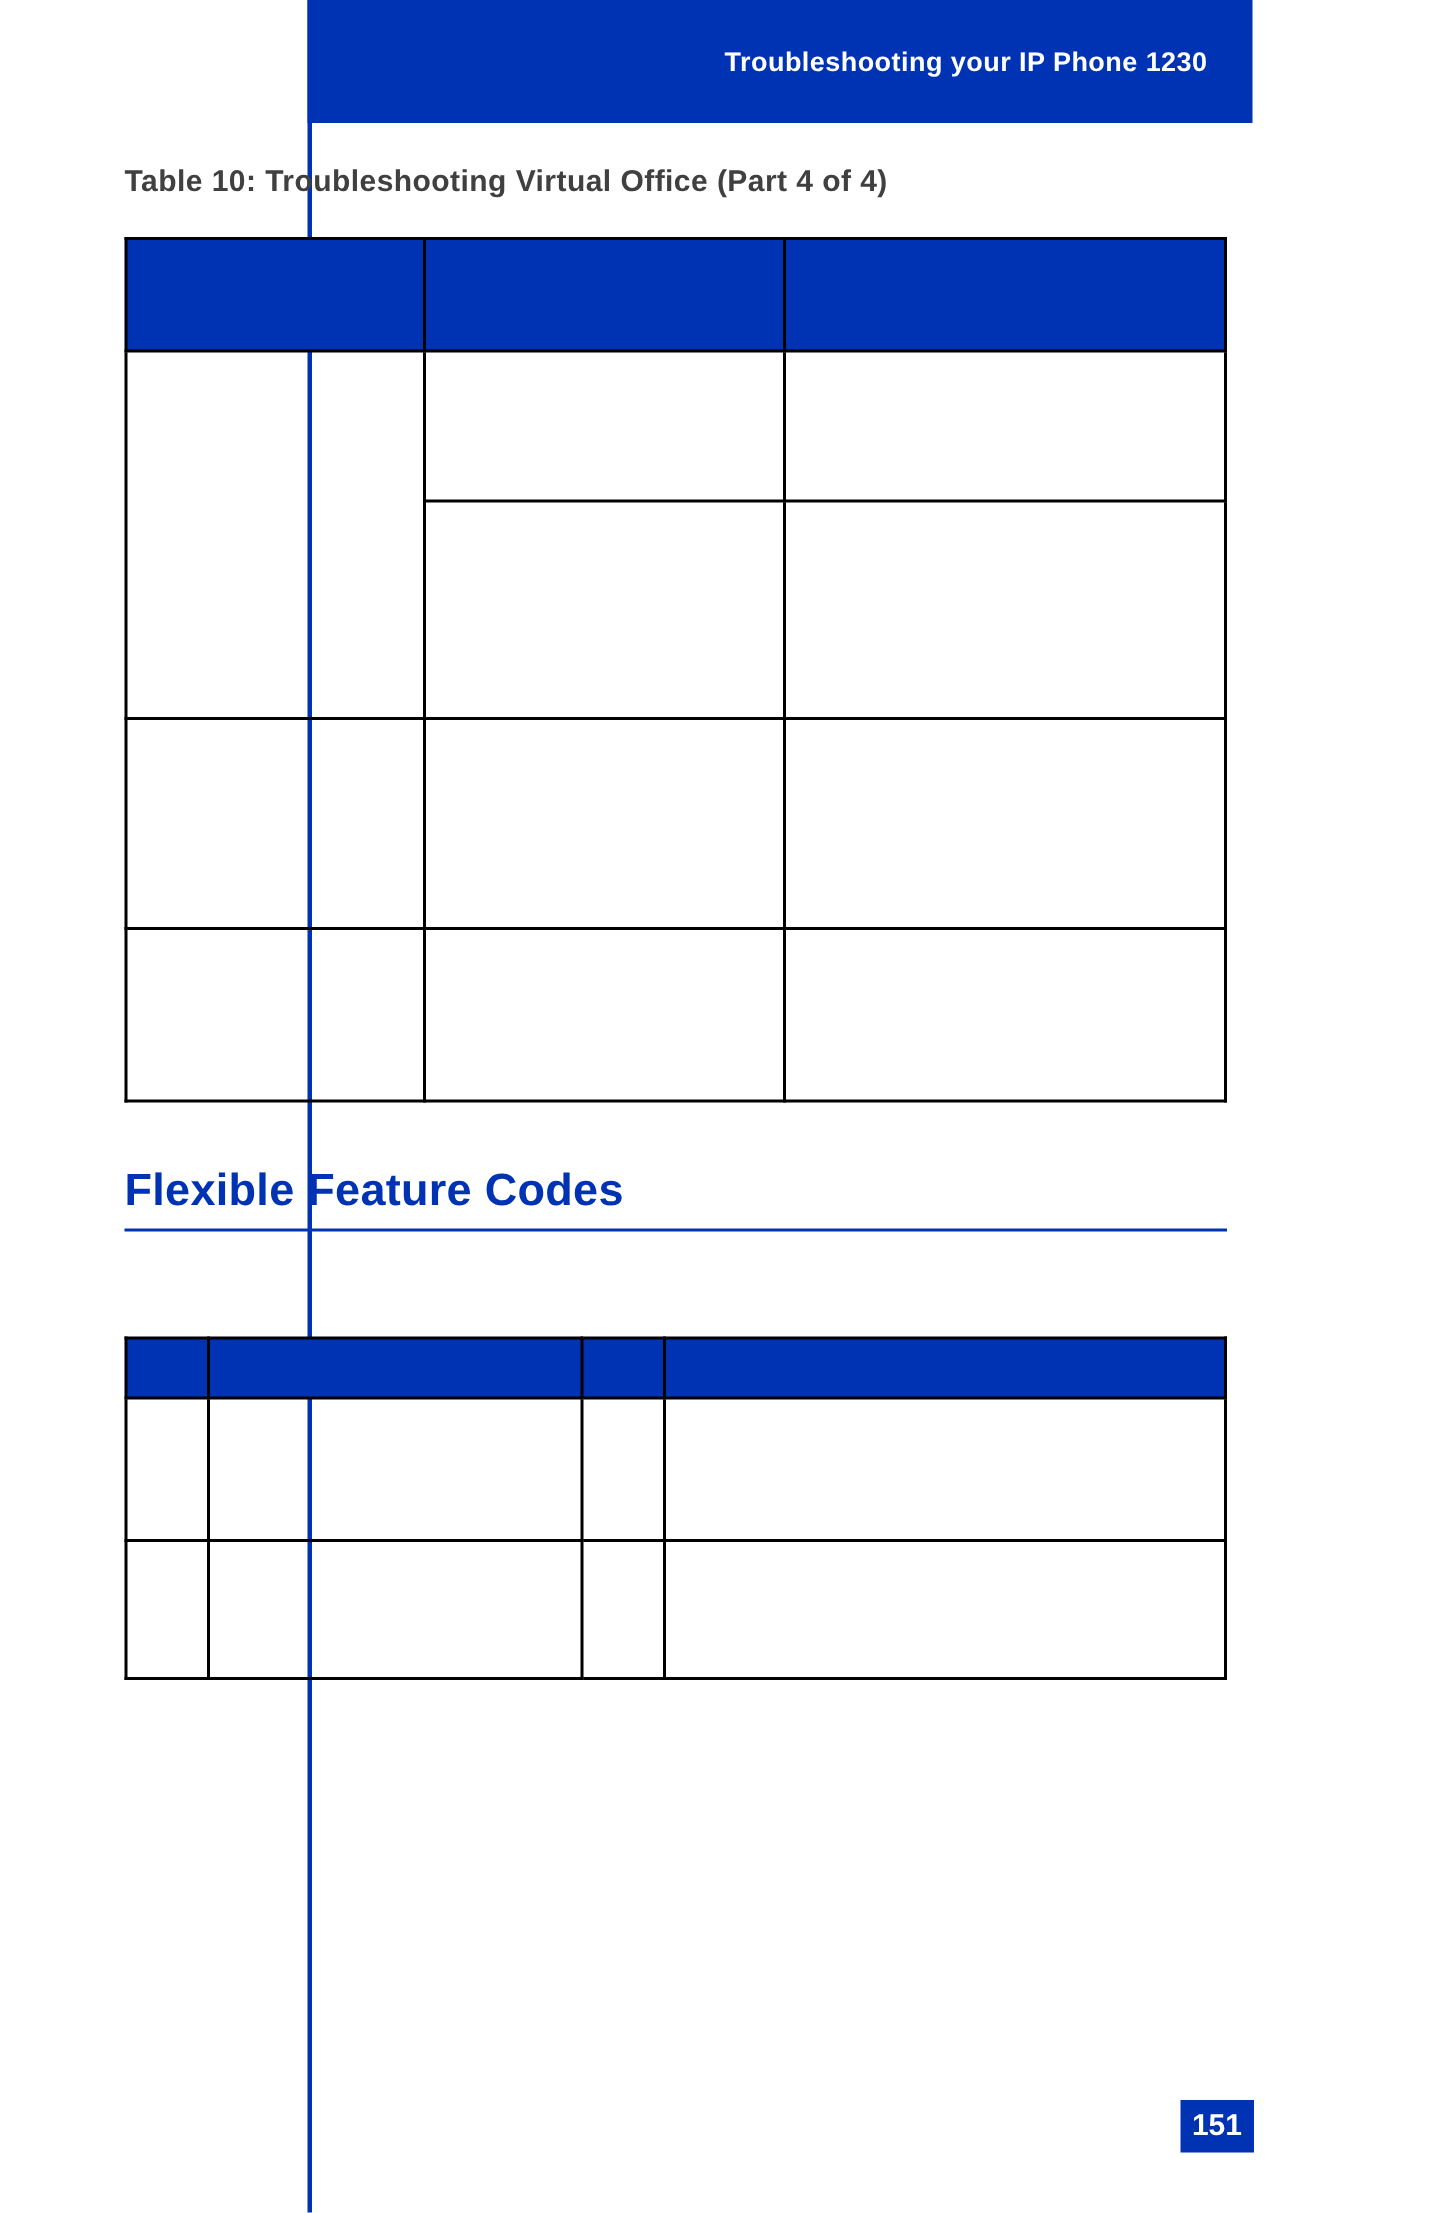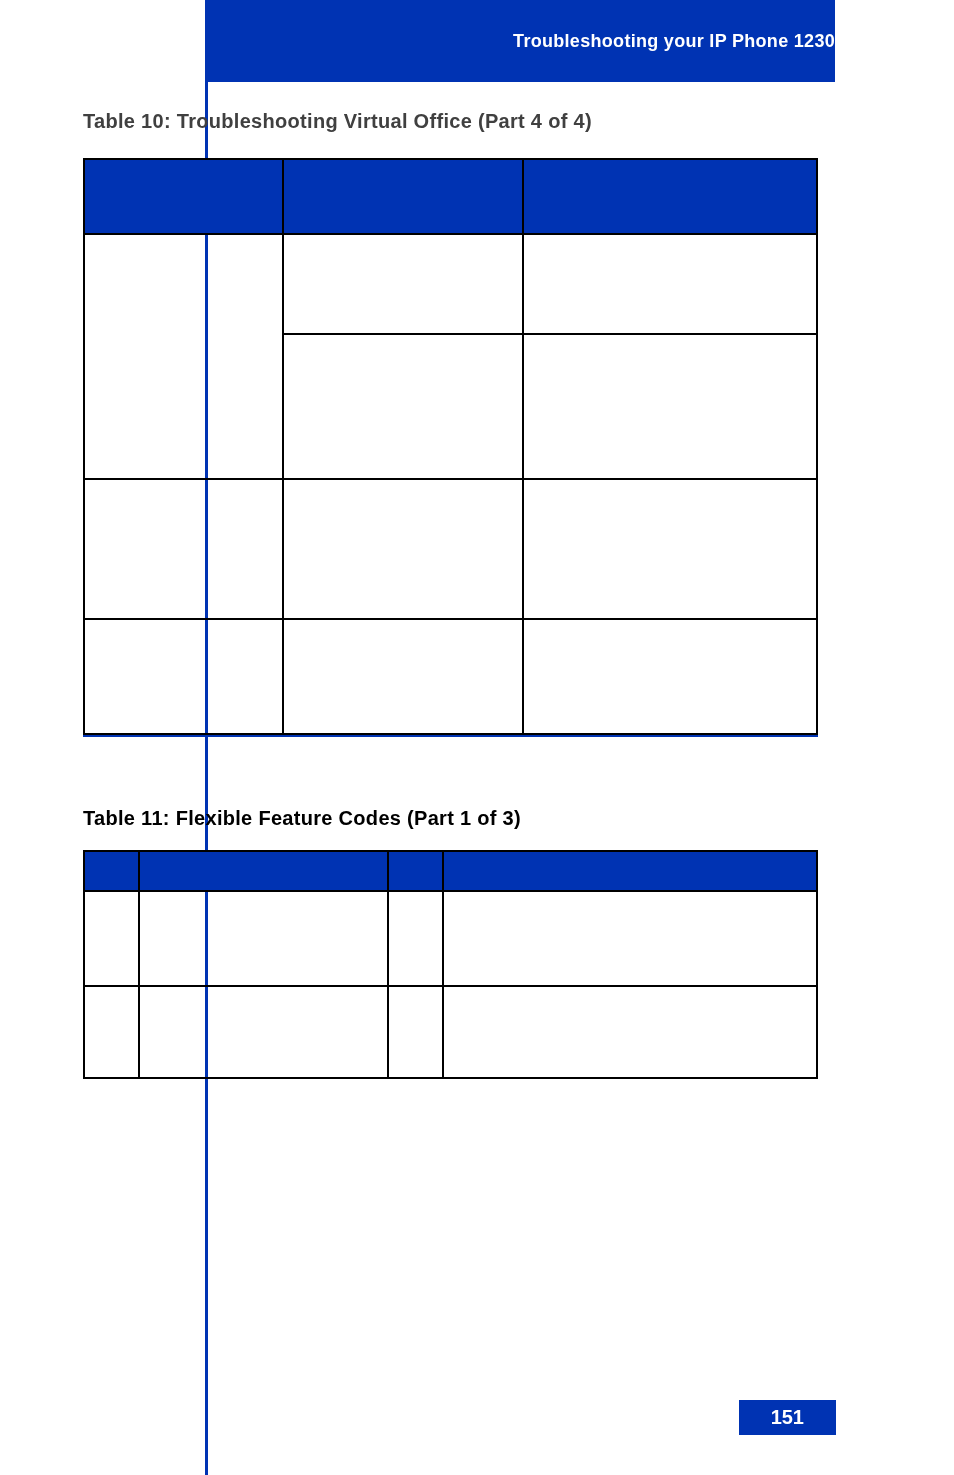--- a/index.html
+++ b/index.html
@@ -17,20 +17,21 @@
     .header-bar {
       position: absolute;
       top: 0;
       left: 205px;
       width: 630px;
       height: 82px;
       background: #0033b3;
       display: flex;
       align-items: center;
       justify-content: flex-end;
+      padding-right: 30px;
     }
     .header-title {
       color: #ffffff;
       font-size: 18px;
       font-weight: bold;
       letter-spacing: 0.3px;
     }
     .left-border {
       position: absolute;
       top: 0;
@@ -135,21 +136,21 @@
       height: 92px;
     }
     .page-number-box {
       position: absolute;
       bottom: 40px;
       right: 118px;
       background: #0033b3;
       color: #ffffff;
       font-weight: bold;
       font-size: 20px;
-      padding: 6px 32px;
+      padding: 6px 8px;
     }
   </style>
 </head>
 <body>
 
 <div class="left-border"></div>
 
 <div class="header-bar">
   <span class="header-title">Troubleshooting your IP Phone 1230</span>
 </div>
@@ -180,23 +181,23 @@
       <td class="col3 r3"></td>
     </tr>
     <tr>
       <td class="col1 r4"></td>
       <td class="col2 r4"></td>
       <td class="col3 r4"></td>
     </tr>
   </tbody>
     </table>
 
+  <div class="section-heading">Flexible Feature Codes</div>
   <div class="section-underline"></div>
 
-  <div class="table11-caption">Table 11: Flexible Feature Codes  (Part 1 of 3)</div>
 
   <table class="table11">
     <tbody>
         <tr class="header-row">
       <td class="c1"></td>
       <td class="c2"></td>
       <td class="c3"></td>
       <td class="c4"></td>
     </tr>
     <tr>

